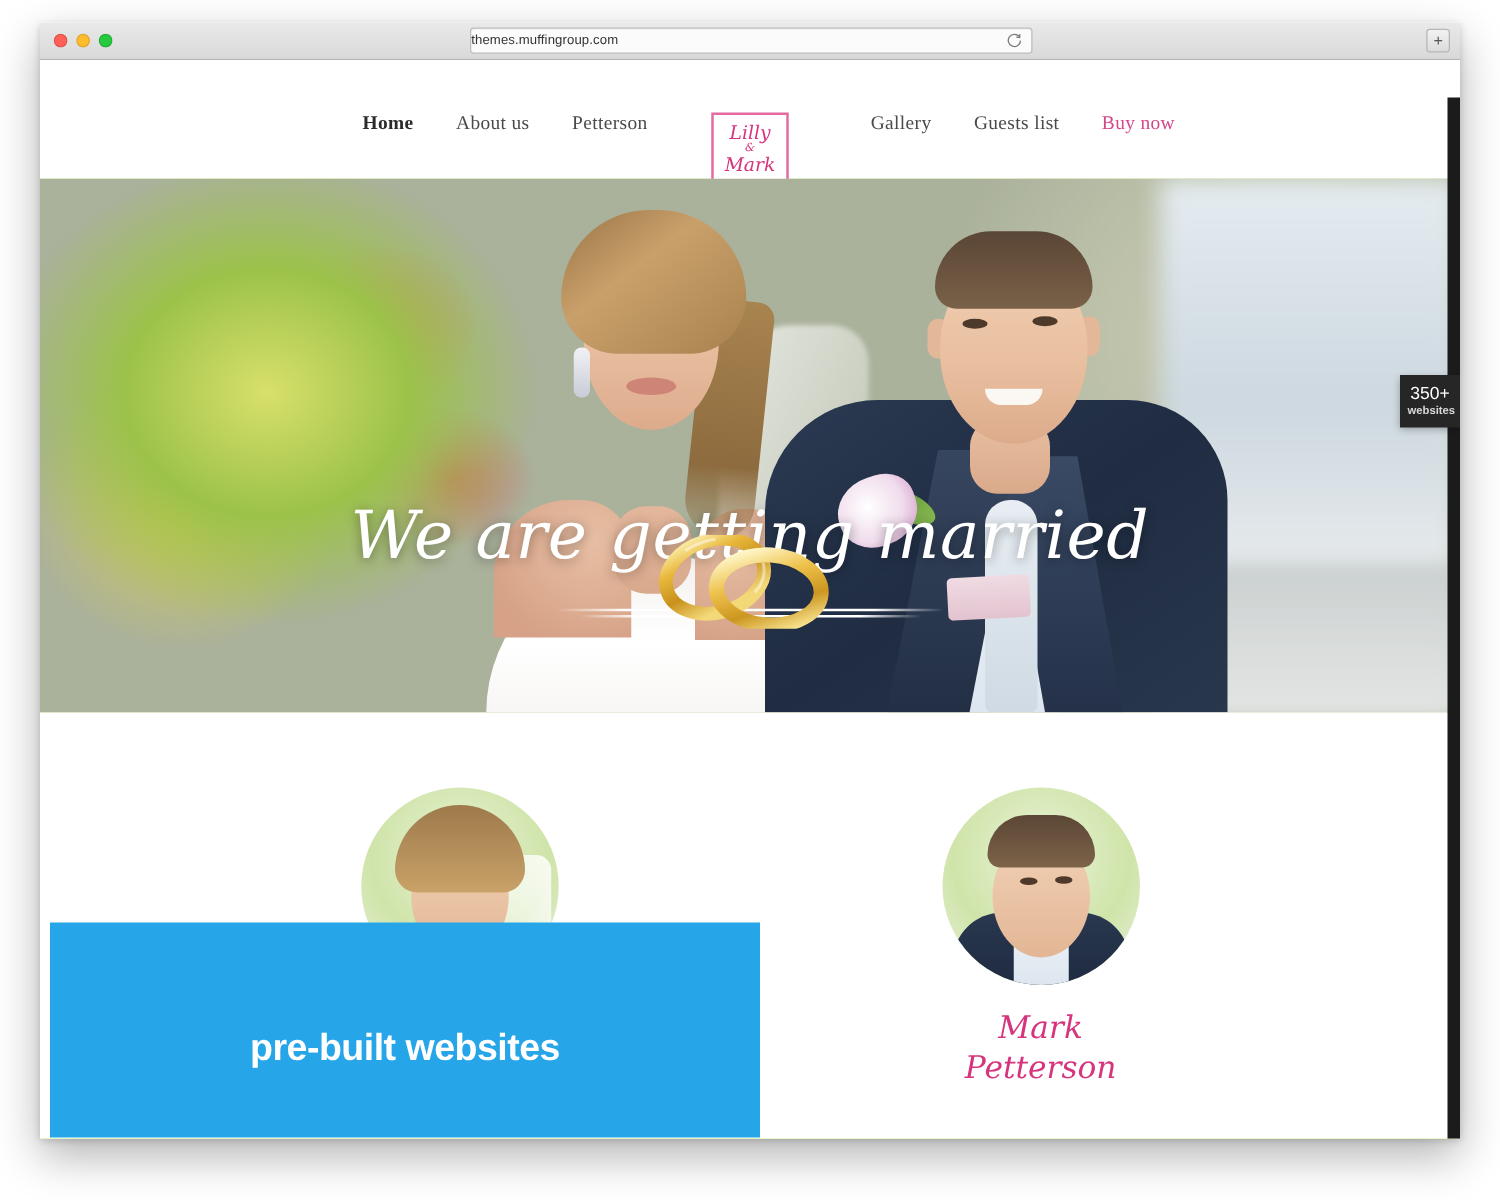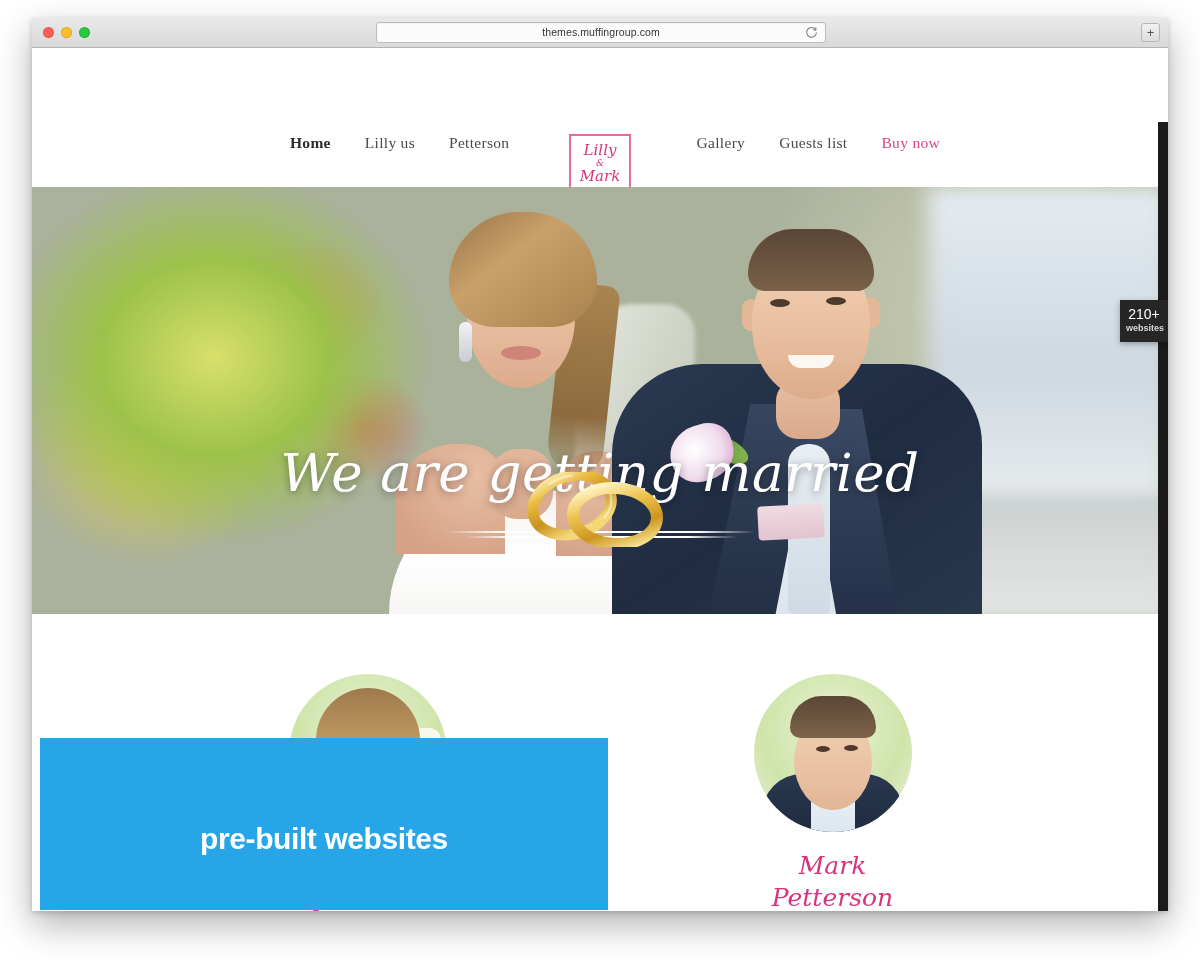--- a/index.html
+++ b/index.html
@@ -55,21 +55,21 @@
     height: 21px;
     background: #fbfbfb;
     border: 1px solid #bdbdbd;
     border-radius: 3px;
     box-shadow: inset 0 1px 1px rgba(0,0,0,0.04);
   }
   .urlbar .url-text {
     position: absolute;
     left: 0; right: 0;
     top: 3px;
-    text-align: center;
+    text-align: left;
     font-size: 10.5px;
     color: #333333;
     letter-spacing: 0.1px;
     font-family: "Liberation Sans", sans-serif;
   }
   .urlbar .reload-icon {
     position: absolute;
     right: 7px;
     top: 3px;
     width: 13px; height: 13px;
@@ -90,21 +90,20 @@
     line-height: 17px;
     text-align: center;
   }
 
   
   .viewport {
     position: relative;
     height: 863px;
     background: #bef264;
     overflow: hidden;
-    margin-top: 44px;
   }
 
   
   .site-header {
     position: relative;
     height: 95px;
     background: #ffffff;
     display: flex;
     align-items: center;
     justify-content: center;
@@ -491,21 +490,21 @@
 
     <div class="newtab-btn">+</div>
   </div>
 
   <div class="viewport">
 
     <div class="site-header">
 
       <div class="nav-group left">
         <span class="nav-item active">Home</span>
-        <span class="nav-item">Lilly us</span>
+        <span class="nav-item">About us</span>
         <span class="nav-item">Petterson</span>
       </div>
 
       <div class="site-logo">
         <span class="logo-line l1">Lilly</span>
         <span class="logo-line l2">&amp;</span>
         <span class="logo-line l3">Mark</span>
       </div>
 
       <div class="nav-group right">
@@ -623,21 +622,21 @@
         </div>
 
       </div>
     </div>
 
     <div class="window-edge"></div>
 
   </div>
 
   <div class="badge-210">
-    <div class="b-count">210+</div>
+    <div class="b-count">350+</div>
     <div class="b-label">websites</div>
   </div>
 
 </div>
 
 <div class="banner-220">
   <div class="sub">pre-built websites</div>
 </div>
 
 </body></html>

